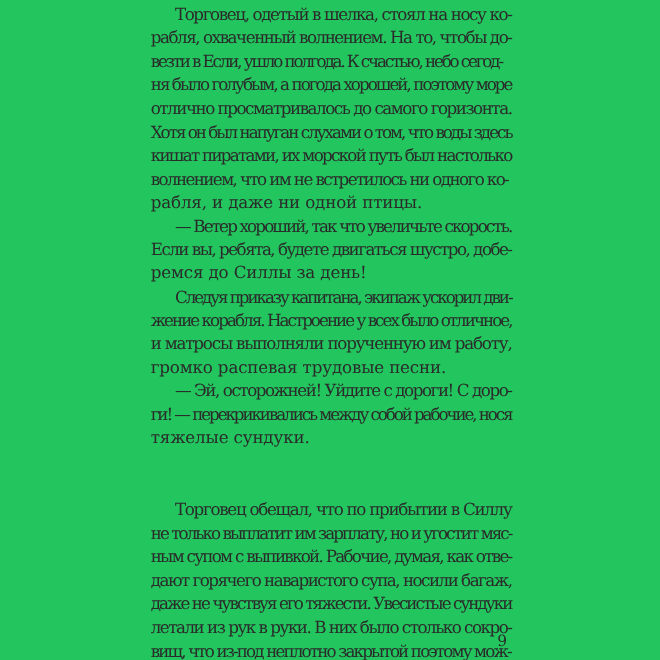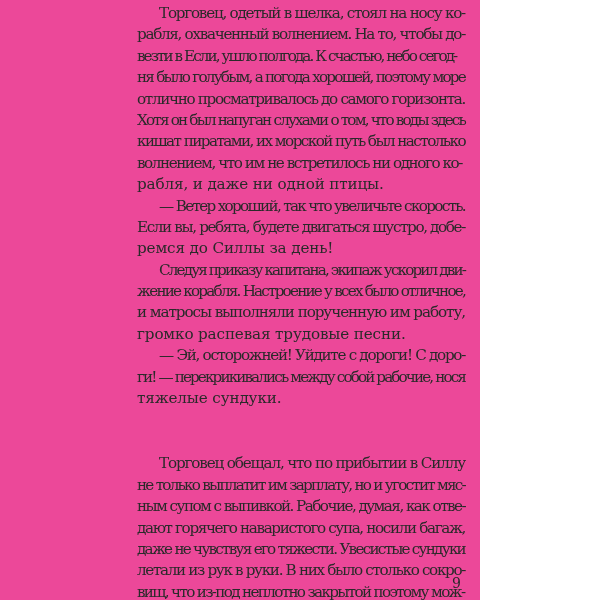--- a/index.html
+++ b/index.html
@@ -1,19 +1,19 @@
 <!DOCTYPE html>
 <html><head>
 <meta charset="utf-8">
 <style>
   html, body { margin: 0; padding: 0; background: #ffffff; }
   body { width: 600px; height: 600px; position: relative; overflow: hidden; }
   .page {
-    position: absolute; left: 0; top: 0; width: 480px; height: 600px;
-    background: #ec4899;
+    position: absolute; left: 0; top: 0; width: 600px; height: 600px;
+    background: #22c55e;
   }
   .text-block {
     position: absolute;
     left: 137px;
     top: 3px;
     width: 328px;
     font-family: "DejaVu Serif", "Liberation Serif", serif;
     font-size: 15.2px;
     line-height: 21.4px;
     color: #2a2a2a;

